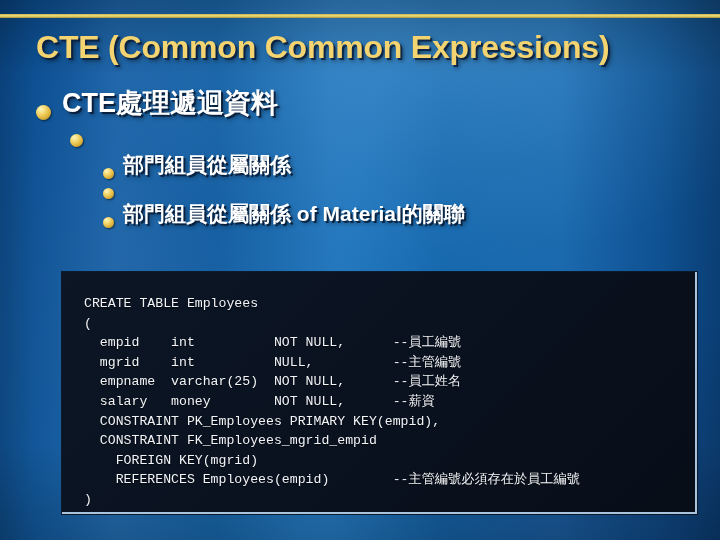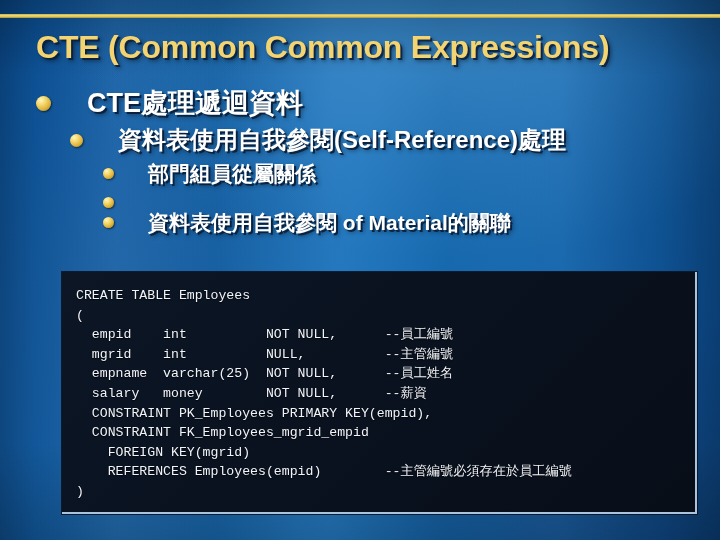--- a/index.html
+++ b/index.html
@@ -71,23 +71,22 @@
 
   .body-area {
     position: absolute;
     left: 0; top: 86px;
     width: 720px;
     z-index: 4;
   }
 
   .bullet-row {
     display: flex;
-    align-items: flex-start;
+    align-items: flex-end;
     margin: 0;
-    gap: 25px;
   }
   .bullet-row .btext {
     color: #ffffff;
     text-shadow: 2px 2px 0 rgba(8,26,52,0.85), 3px 3px 4px rgba(0,0,0,0.40);
     font-weight: bold;
     white-space: nowrap;
   }
 
   
   .dot {
@@ -119,21 +118,21 @@
     left: 62px; top: 272px;
     width: 633px; height: 240px;
     background: linear-gradient(135deg, #0c1624 0%, #0a1220 45%, #080e18 100%);
     border-right: 2px solid #aac4dd;
     border-bottom: 2px solid #aac4dd;
     box-shadow: 0 0 0 1px rgba(10,20,34,0.9);
     z-index: 5;
     overflow: hidden;
   }
   .code-panel pre {
-    margin: 0;
+    margin: 8px;
     padding: 14px 0 0 14px;
     color: #f2f4f7;
     font-family: "Liberation Mono", "DejaVu Sans Mono", monospace;
     font-size: 13.2px;
     line-height: 19.6px;
     white-space: pre;
     text-shadow: 0 1px 1px rgba(0,0,0,0.6);
   }
 </style>
 </head>
@@ -147,35 +146,34 @@
 
   <div class="body-area">
 
     <div class="bullet-row lvl1">
       <span class="dot"></span>
       <span class="btext">CTE處理遞迴資料</span>
     </div>
 
     <div class="bullet-row lvl2">
       <span class="dot"></span>
-      <span class="btext">資料表使用自我參閱(Self-Reference)處理</span>
     </div>
 
     <div class="bullet-row lvl3">
       <span class="dot"></span>
       <span class="btext">部門組員從屬關係</span>
     </div>
 
     <div class="bullet-row lvl3">
       <span class="dot"></span>
     </div>
 
     <div class="bullet-row lvl3">
       <span class="dot"></span>
-      <span class="btext">資料表使用自我參閱 of Material的關聯</span>
+      <span class="btext">部門組員從屬關係 of Material的關聯</span>
     </div>
 
   </div>
 
   <div class="code-panel">
     <pre id="code-pre">CREATE TABLE Employees
 (
   empid    int          NOT NULL,      --員工編號
   mgrid    int          NULL,          --主管編號
   empname  varchar(25)  NOT NULL,      --員工姓名

